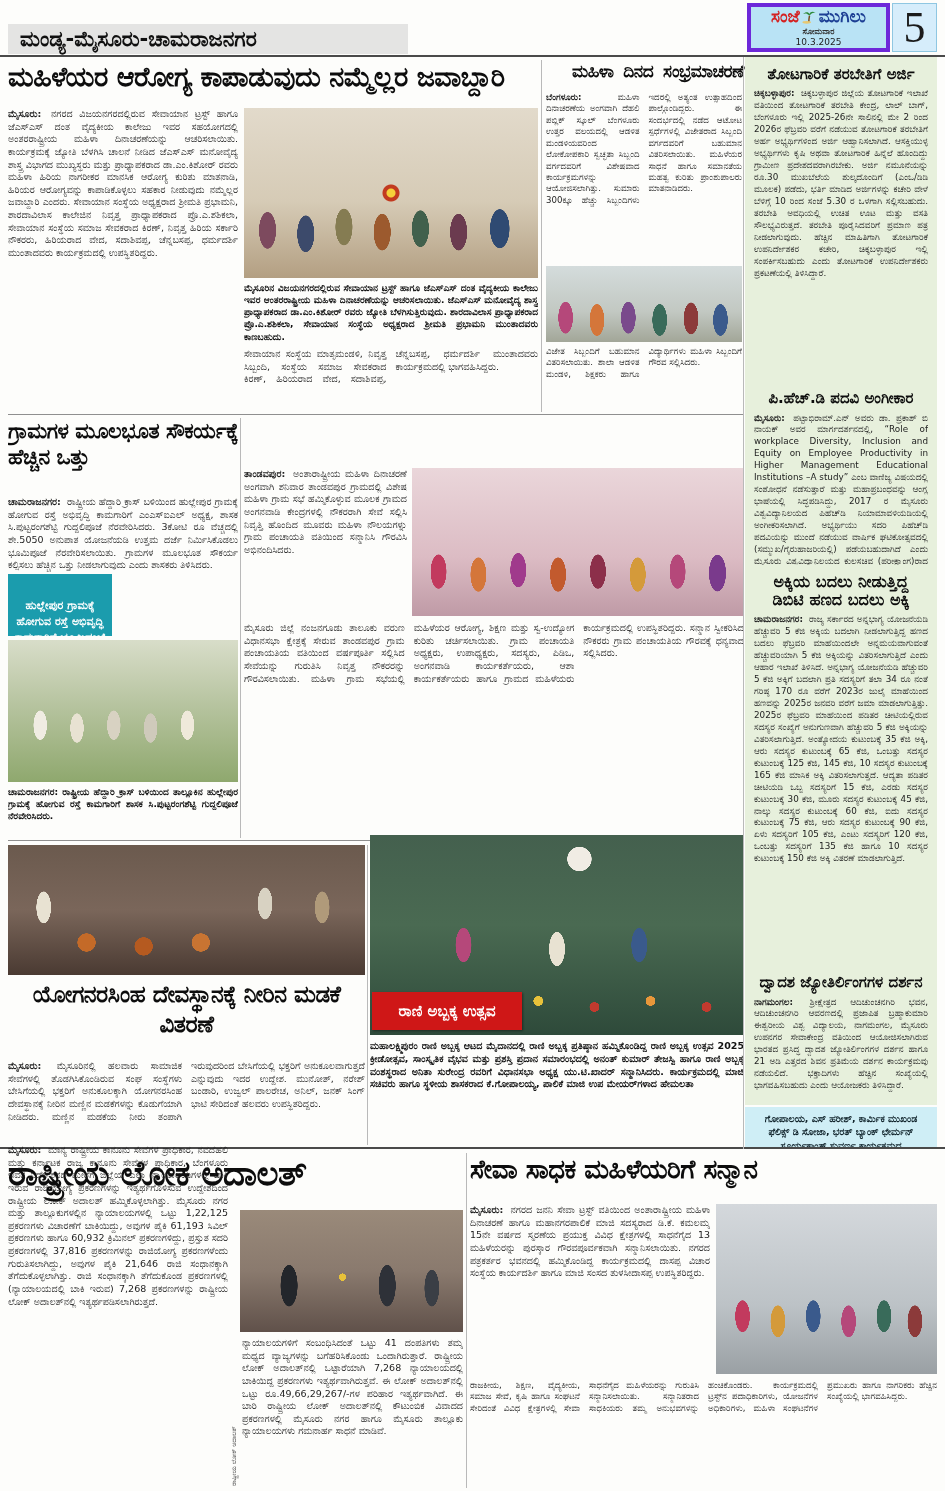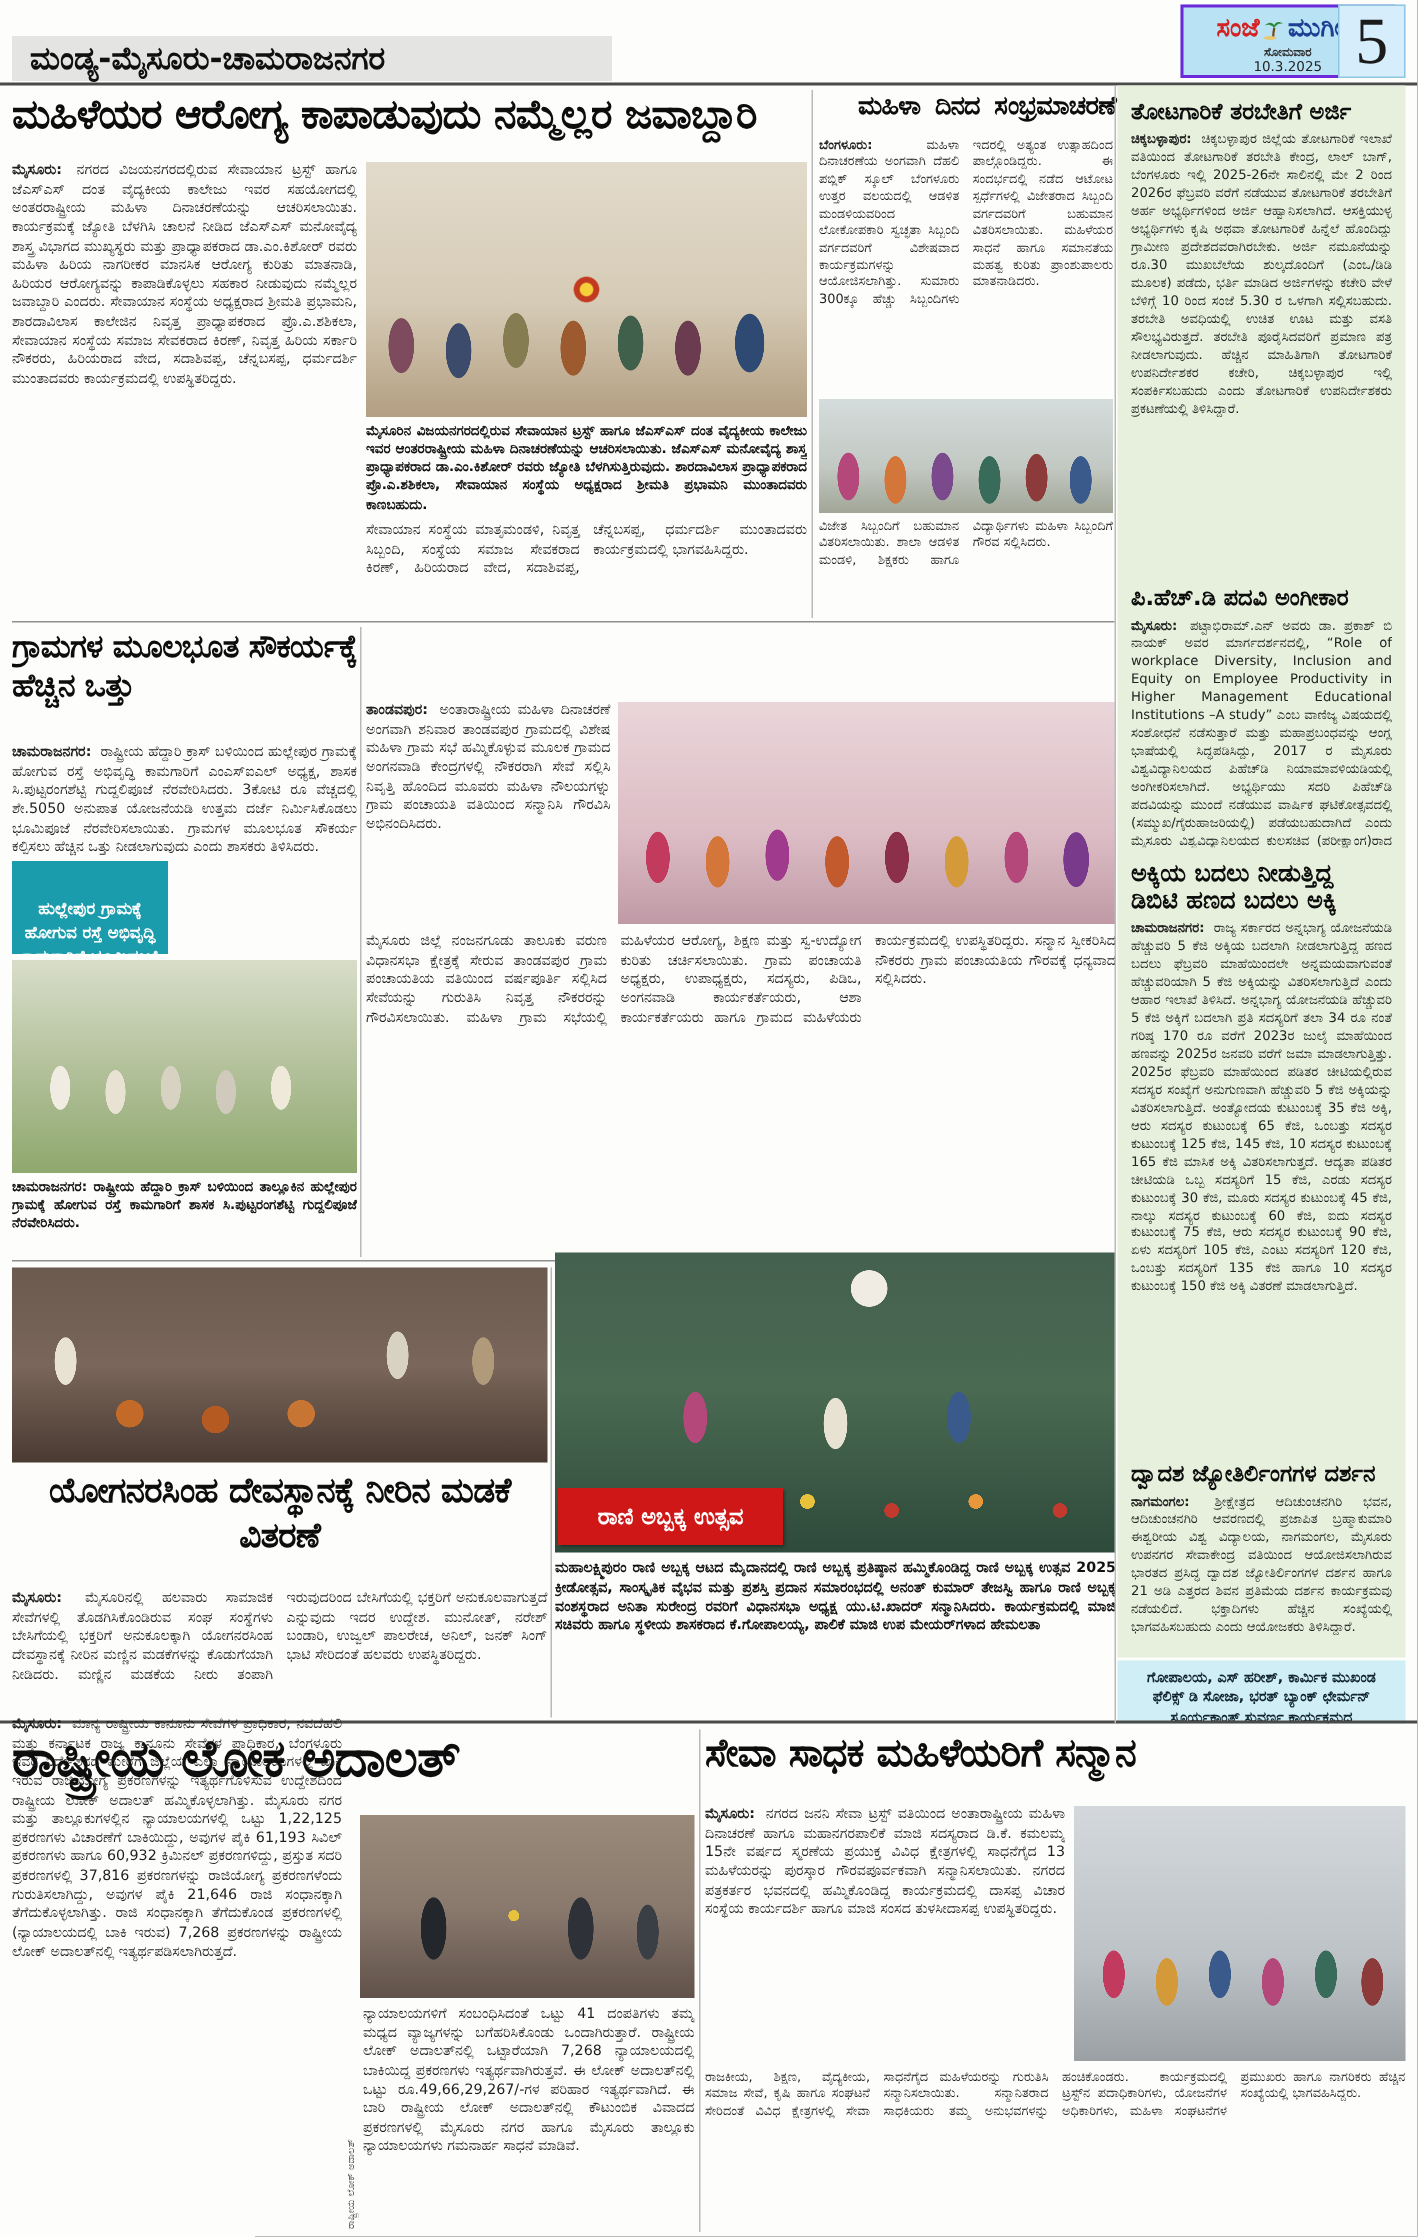--- a/index.html
+++ b/index.html
@@ -14,31 +14,31 @@
   .dl{font-weight:bold;margin-right:3px;}
   .caption{font-size:9px;font-weight:bold;line-height:1.35;text-align:justify;color:#111;overflow:hidden;}
   .cols2{column-count:2;column-gap:9px;}
   .cols3{column-count:3;column-gap:9px;}
   .cols4{column-count:4;column-gap:9px;}
   .vrule{position:absolute;width:1px;background:#b9b9b9;}
   .hrule{position:absolute;background:#8f8f8f;height:1px;}
   .region-box{background:#e4e4e3;display:flex;align-items:center;padding:0 12px;
               font-size:21px;font-weight:bold;color:#101010;}
   .masthead{background:#b9e3f5;display:flex;flex-direction:column;align-items:center;
-            justify-content:flex-end;border:2px solid #6d28d9;margin-left:40px;}
+            justify-content:center;border:4px solid #6d28d9;}
   .mast-line{display:flex;align-items:center;gap:2px;font-weight:bold;font-size:17px;line-height:1;}
   .mast-red{color:#d42222;}
   .mast-blue{color:#1c3f94;}
   .mast-day{font-size:8px;color:#333;margin-top:2px;font-weight:bold;}
   .mast-date{font-size:9px;color:#222;}
   .pagenum{background:#d6edfb;border:1px solid #8fc7e2;display:flex;align-items:center;
            justify-content:center;font-family:"Liberation Serif","DejaVu Serif",serif;
            font-size:44px;color:#1b1b1b;}
   .green-col{background:#e7f0dc;padding:6px 9px;}
-  .g-head{font-size:15px;font-weight:bold;color:#0d0d0d;
+  .g-head{font-size:15px;font-weight:bold;text-align:center;color:#0d0d0d;
           margin:3px 0 5px 0;line-height:1.15;}
   .g-body{font-size:8.8px;line-height:1.36;text-align:justify;color:#222;overflow:hidden;}
   .teal-box{float:left;width:104px;height:96px;background:#1b9cad;color:#fff;
             font-size:11px;font-weight:bold;text-align:center;display:flex;align-items:center;
             padding:4px 6px;margin:2px 8px 2px 0;line-height:1.45;box-sizing:border-box;}
   .red-box{background:#cf1717;color:#fff;font-size:15px;font-weight:bold;display:flex;
            align-items:center;justify-content:center;box-shadow:1px 1px 2px rgba(0,0,0,.4);}
   .cyan-box{background:#cfeef6;font-size:9.5px;font-weight:bold;text-align:center;
             padding:5px 8px;line-height:1.4;color:#11242c;overflow:hidden;}
   .vcap{writing-mode:vertical-rl;transform:rotate(180deg);font-size:6.5px;color:#444;

